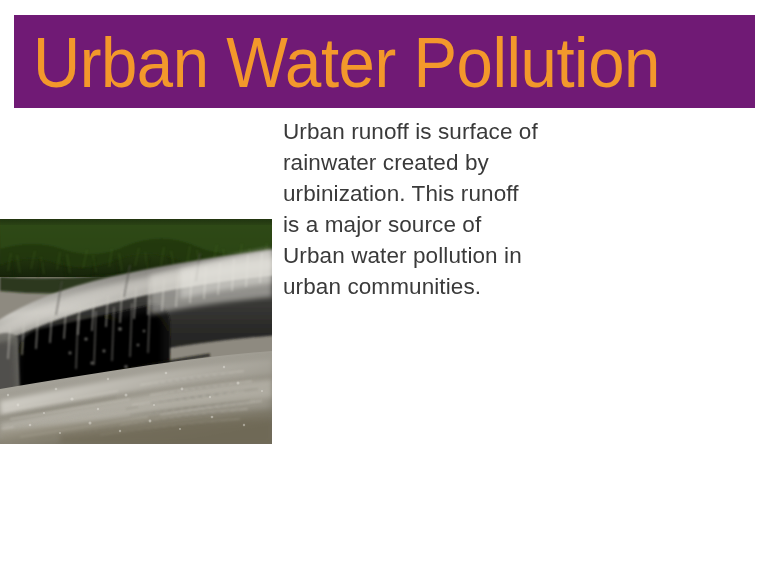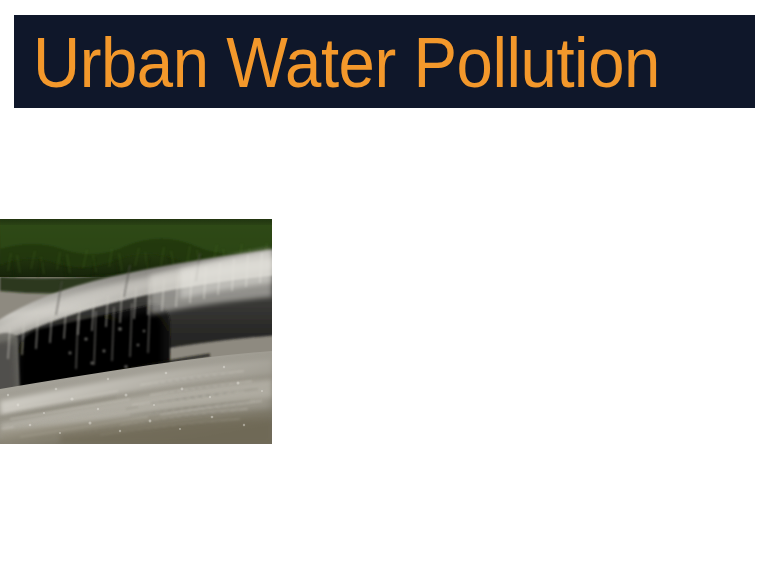--- a/index.html
+++ b/index.html
@@ -13,21 +13,21 @@
     position:relative;
     width:768px; height:561px;
     background:#ffffff;
   }
 
   
   #title-banner {
     position:absolute;
     left:14px; top:15px;
     width:741px; height:93px;
-    background:#0f172a;
+    background:#701a75;
     overflow:hidden;
   }
   #title-text {
     position:absolute;
     left:19px;
     top:50%;
     transform:translateY(-50%) scaleX(0.92);
     transform-origin:left center;
     white-space:nowrap;
     color:#F3982B;
@@ -292,14 +292,20 @@
           <circle cx="56" cy="170" r="1.3"></circle>
         <circle cx="108" cy="160" r="1.2"></circle>
           <circle cx="166" cy="154" r="1.3"></circle>
         <circle cx="224" cy="148" r="1.2"></circle>
       </g>
 
       <rect x="0" y="0" width="272" height="6" fill="url(#gDark)" opacity="0.35"></rect>
     </svg>
   </div>
 
+  <div id="body-text">Urban runoff is surface of
+rainwater created by
+urbinization. This runoff
+is a major source of
+Urban water pollution in
+urban communities.</div>
 
 </div>
 
 </body></html>

